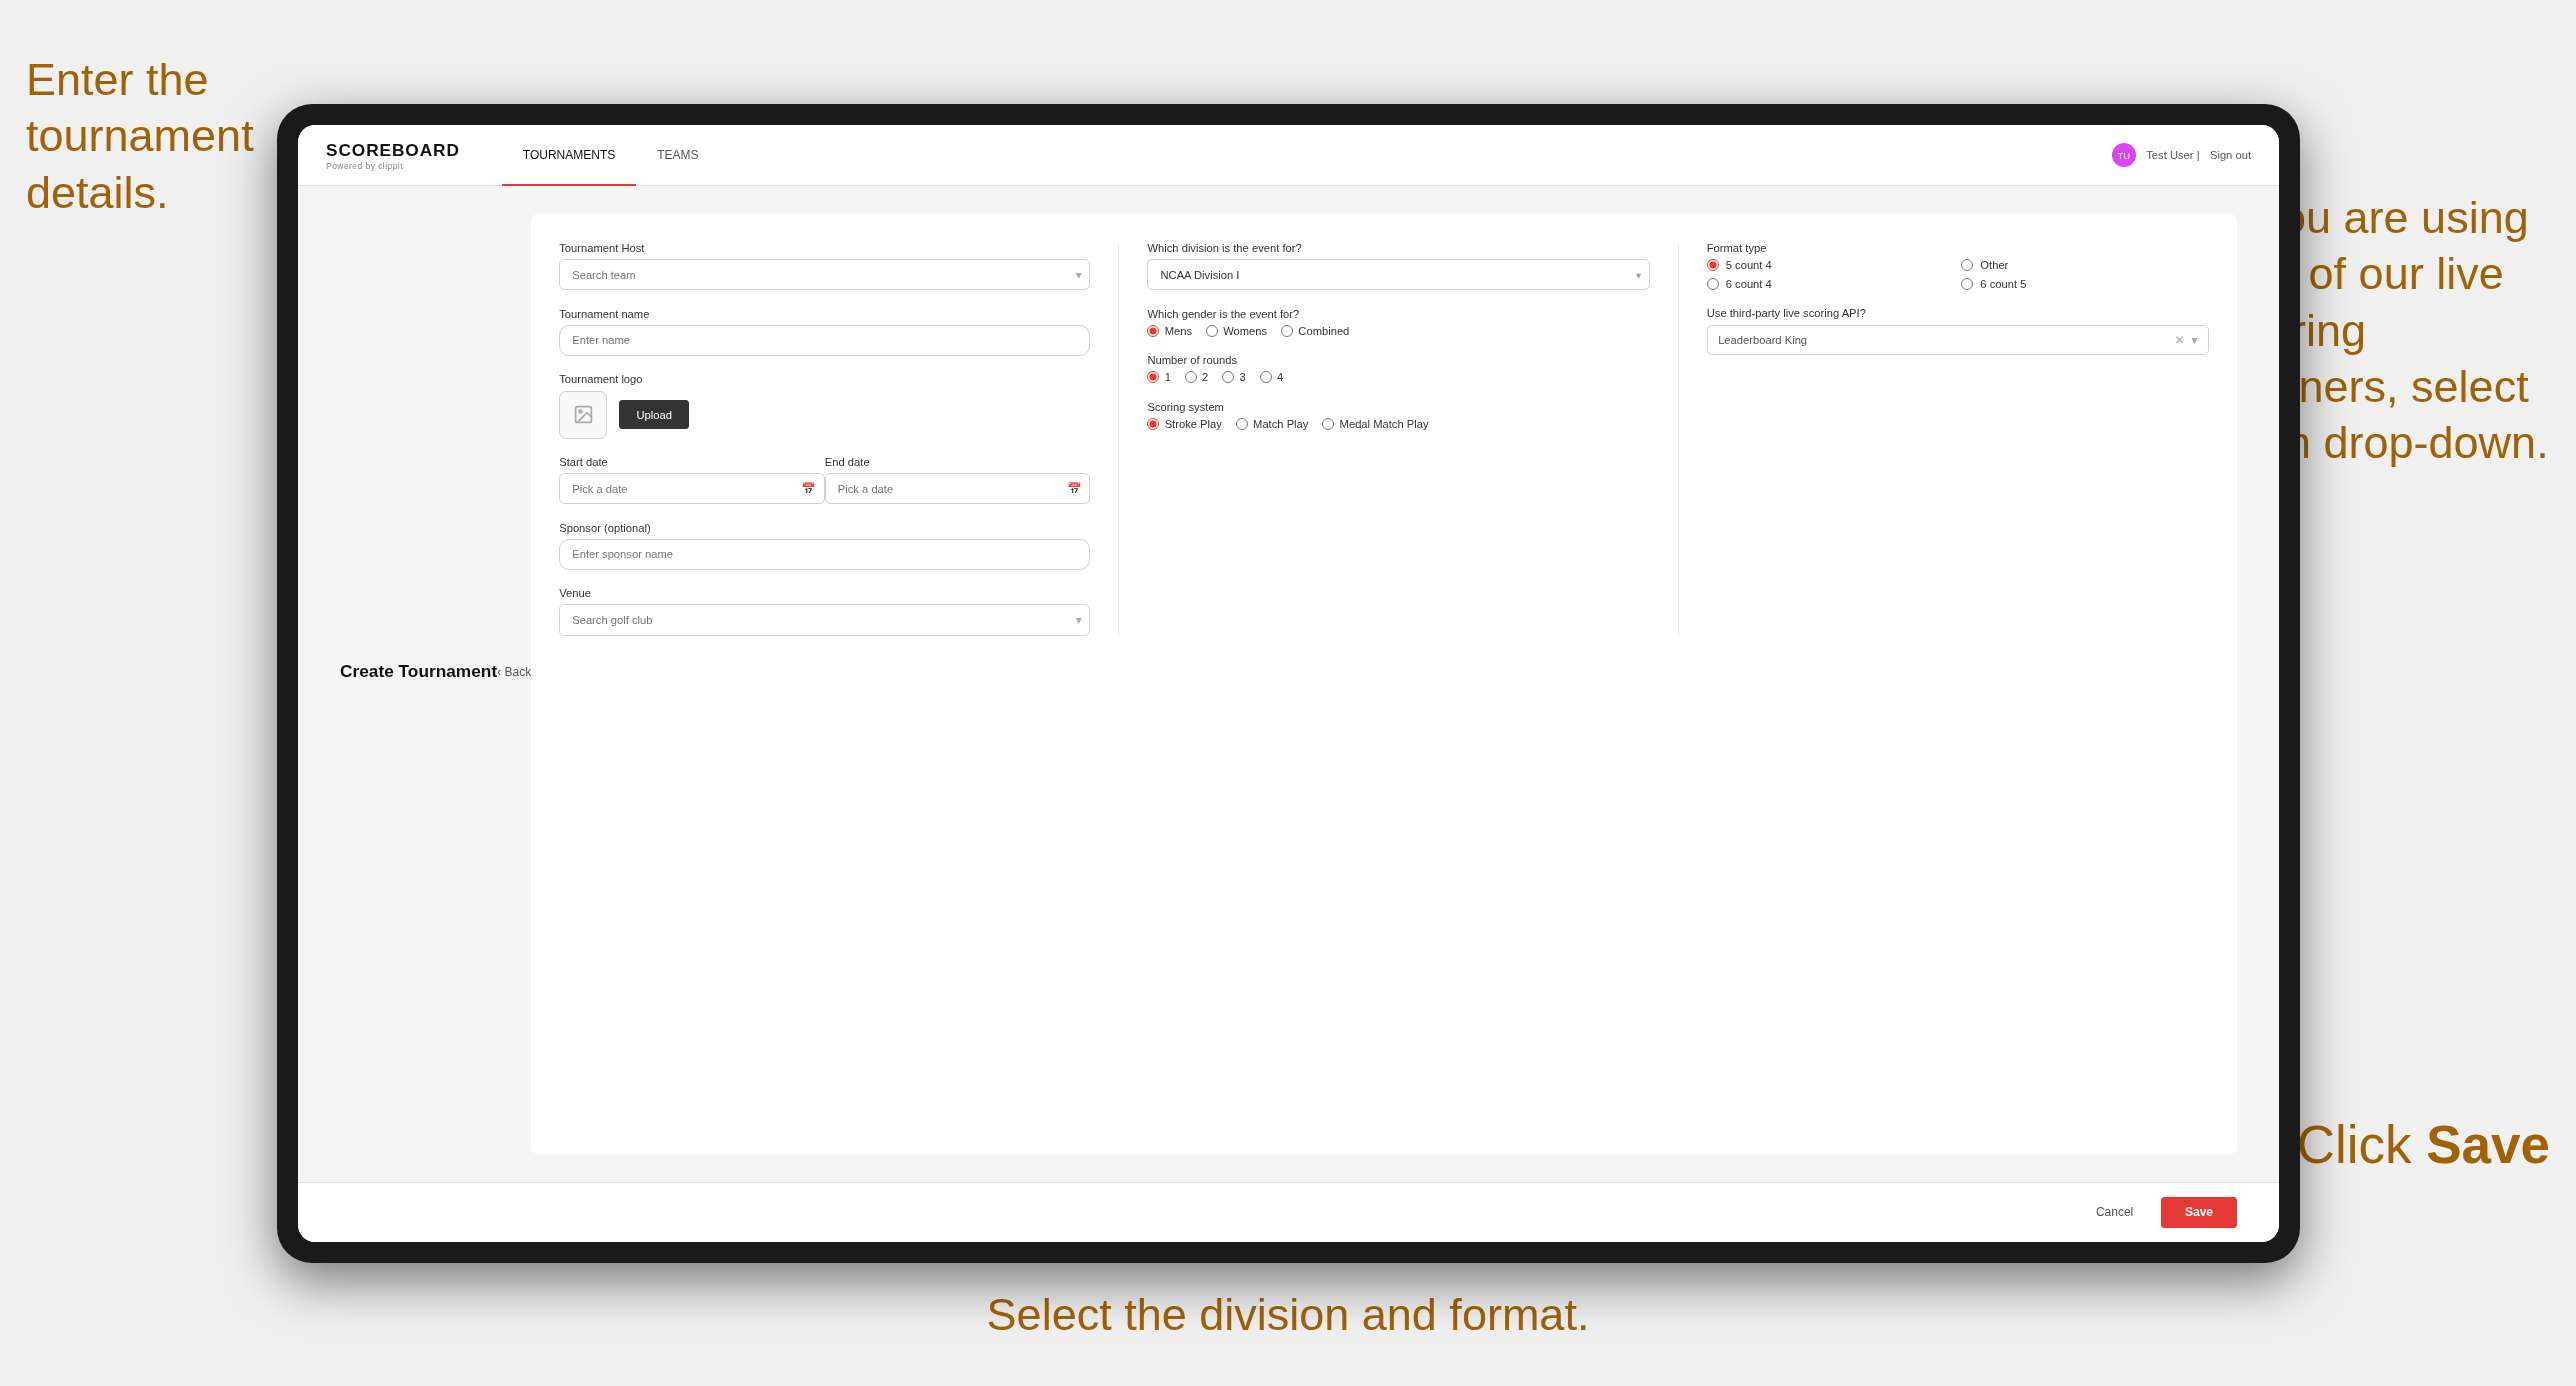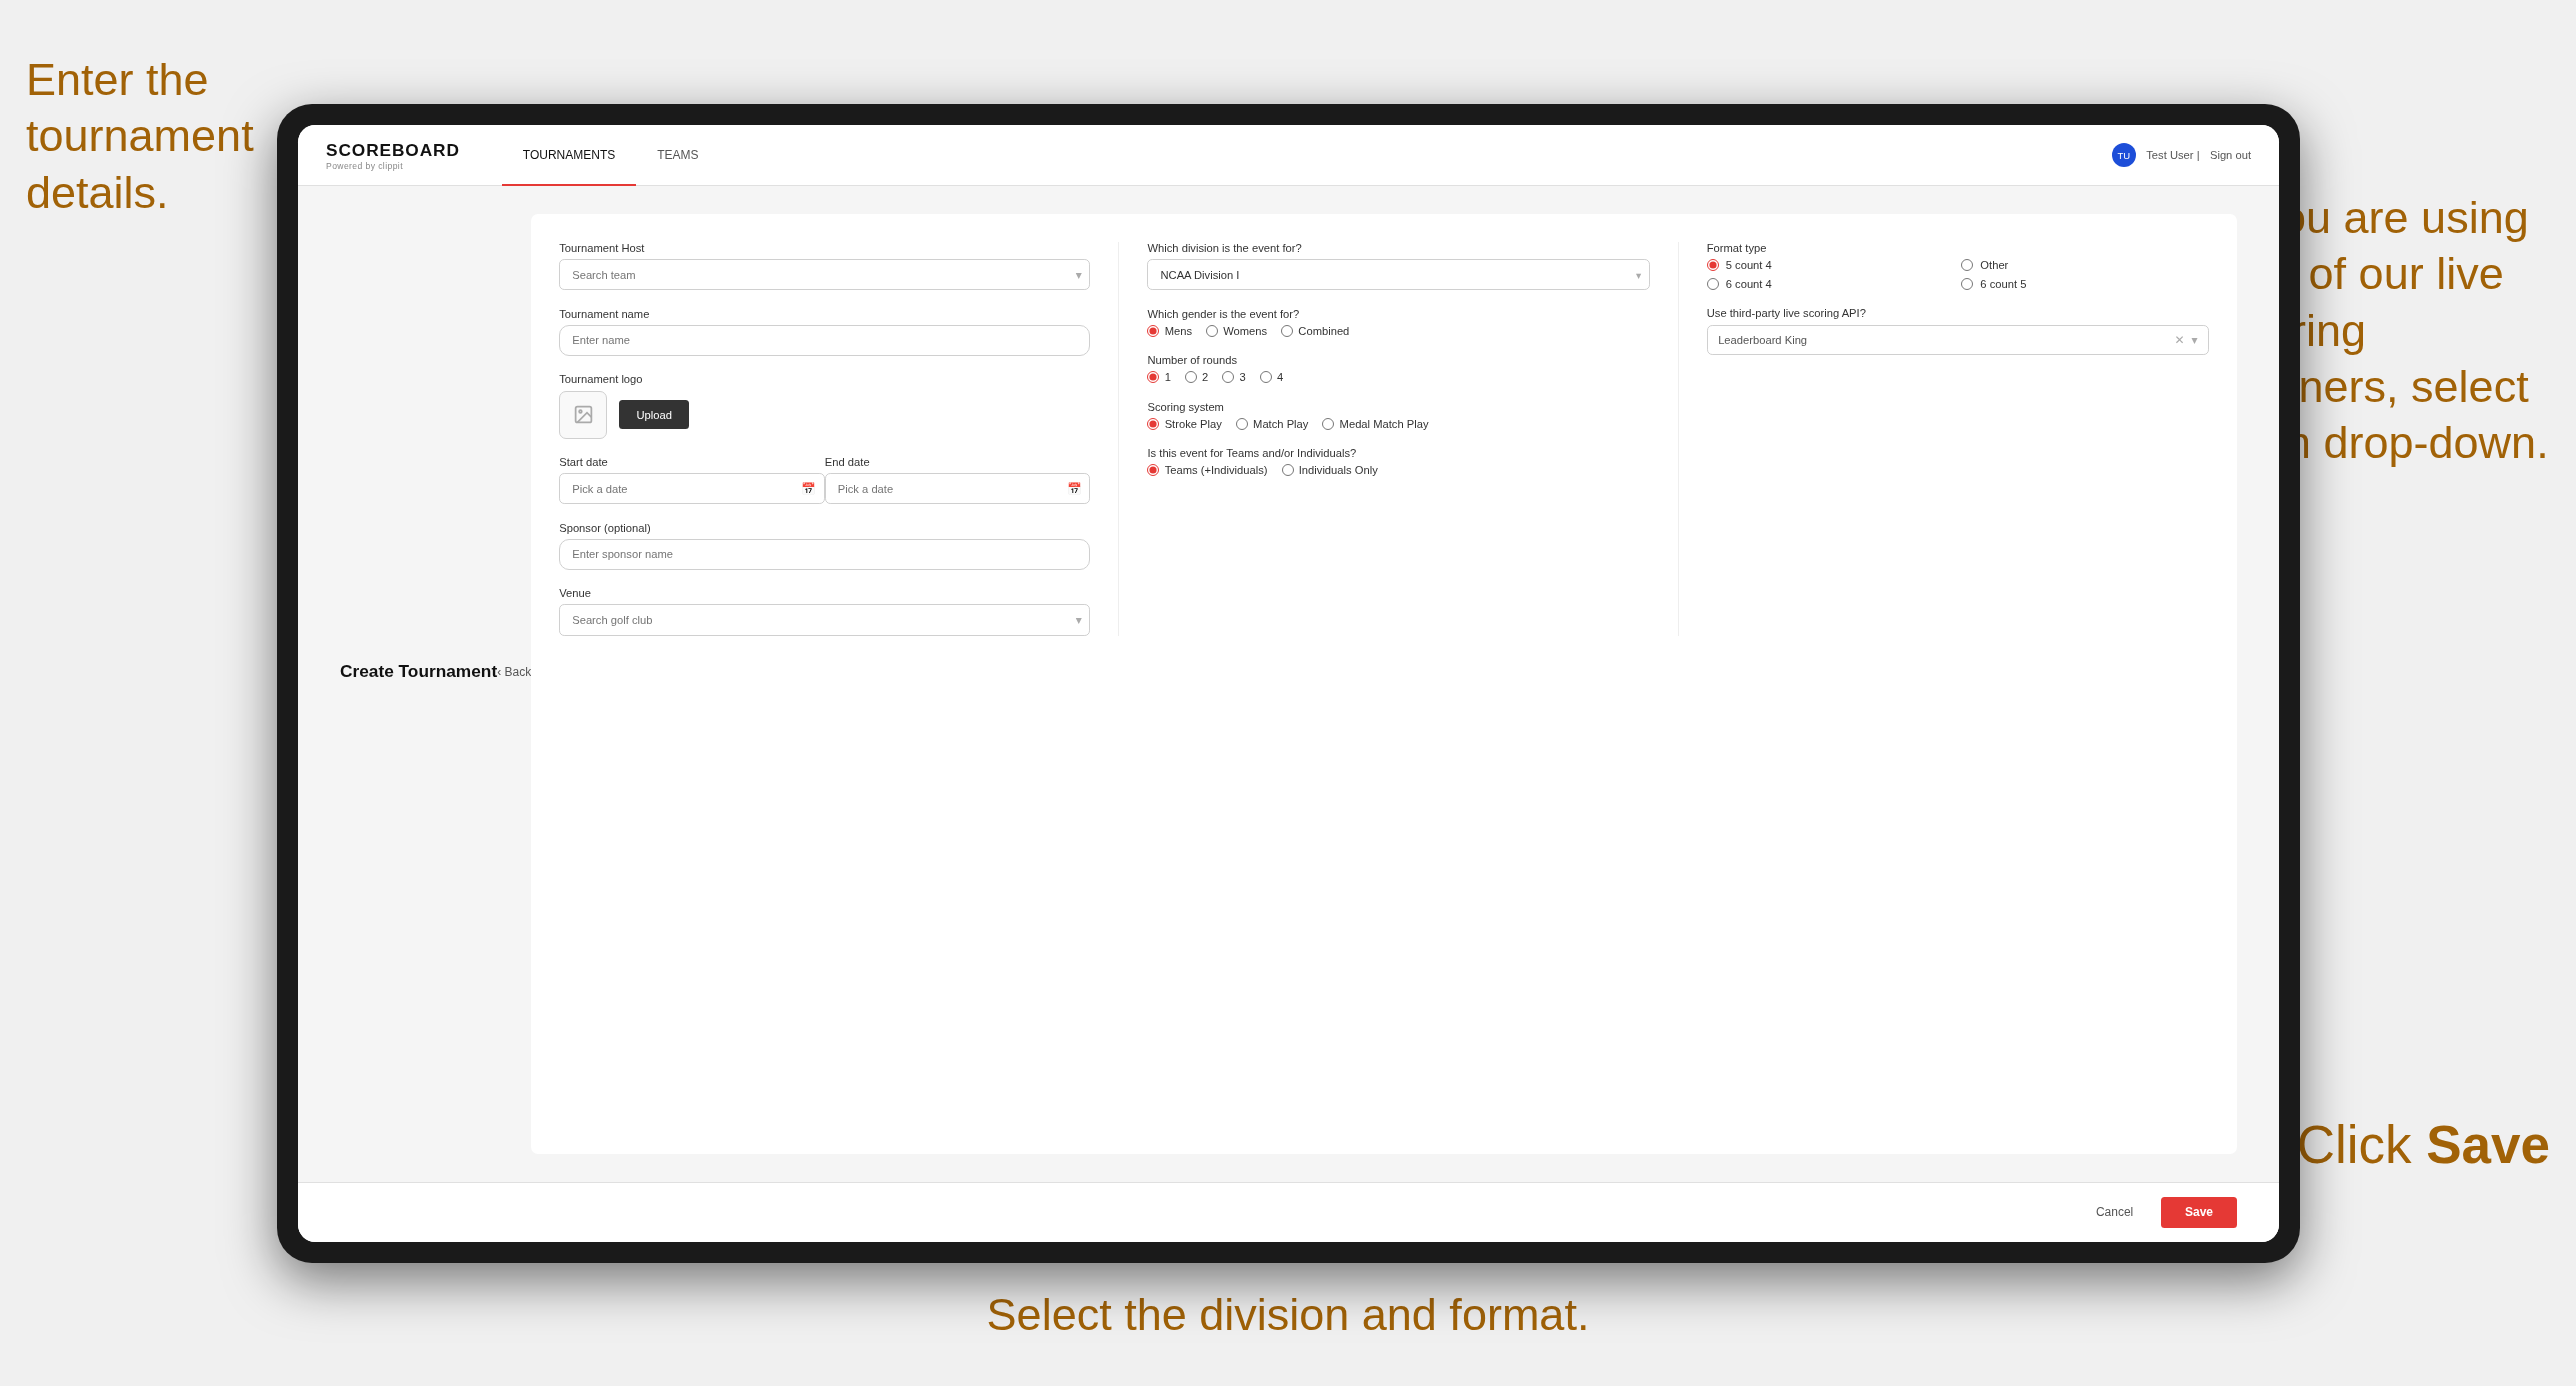--- a/index.html
+++ b/index.html
@@ -126,21 +126,21 @@
       display: flex;
       align-items: center;
       gap: 10.4px;
       font-size: 11.2px;
       color: #555;
     }
 
     .user-avatar {
       width: 24px;
       height: 24px;
-      background: #1d4ed8;
+      background: #d946ef;
       border-radius: 50%;
       display: flex;
       align-items: center;
       justify-content: center;
       color: white;
       font-size: 9.5px;
     }
 
     
     .content-area {
@@ -637,33 +637,20 @@
                   <input type="radio" name="scoring" style="">
                   <span>Match Play</span>
                 </label>
                 <label class="radio-item">
                   <input type="radio" name="scoring" style="">
                   <span>Medal Match Play</span>
                 </label>
               </div>
             </div>
 
-            <div class="form-group">
-              <label class="form-label">Is this event for Teams and/or Individuals?</label>
-              <div class="radio-group">
-                <label class="radio-item">
-                  <input type="radio" name="event_for" checked="" style="">
-                  <span>Teams (+Individuals)</span>
-                </label>
-                <label class="radio-item">
-                  <input type="radio" name="event_for" style="">
-                  <span>Individuals Only</span>
-                </label>
-              </div>
-            </div>
 
           </div>
 
           <div class="form-section col-divider">
 
             <div class="form-group">
               <label class="form-label">Format type</label>
               <div class="format-type-grid">
                 <label class="format-type-item">
                   <input type="radio" name="format" checked="" style="">

